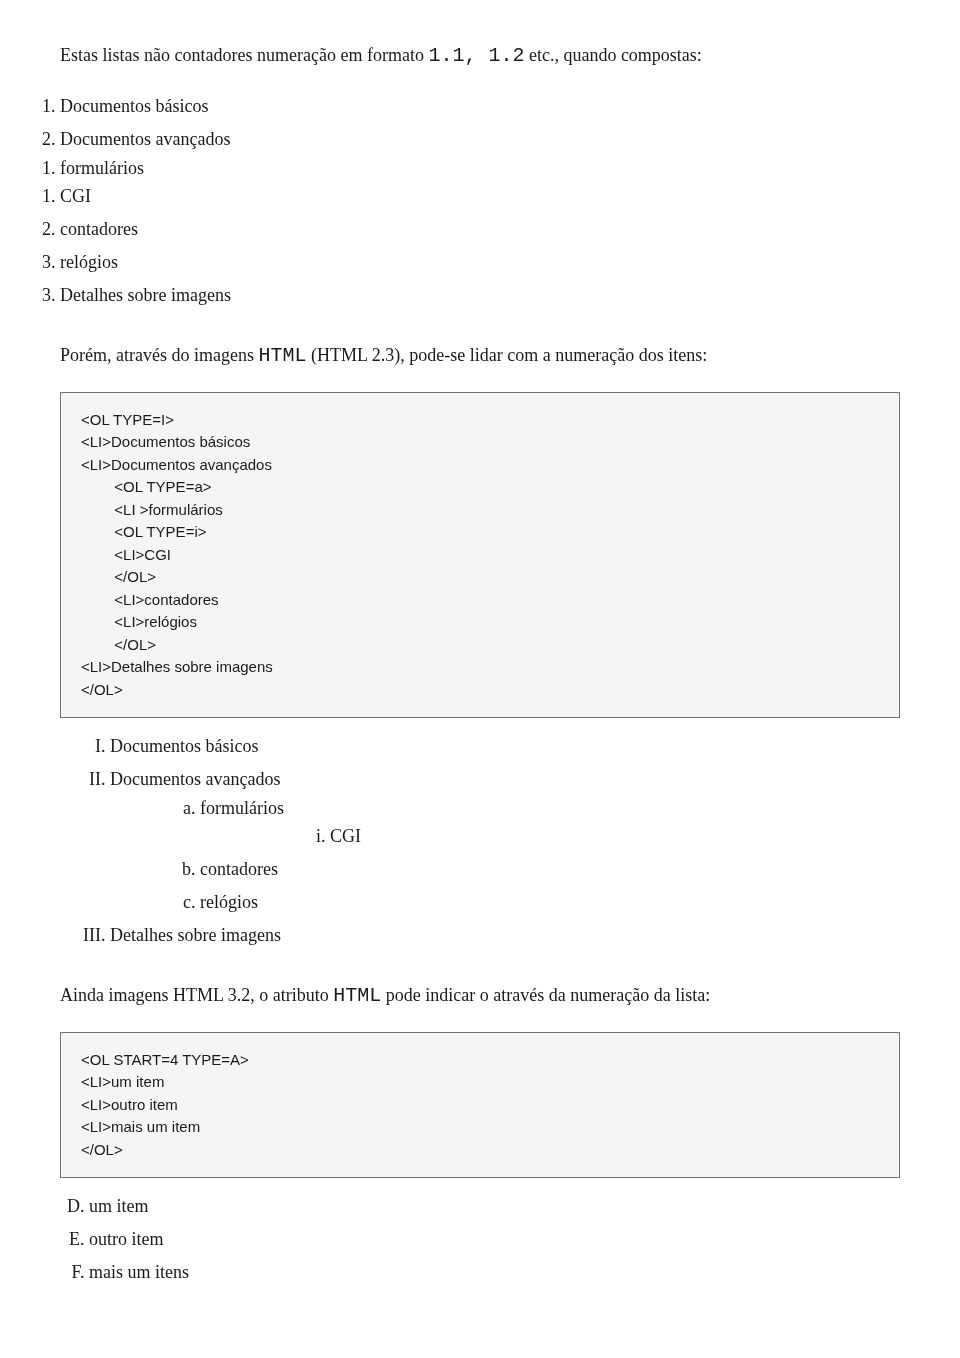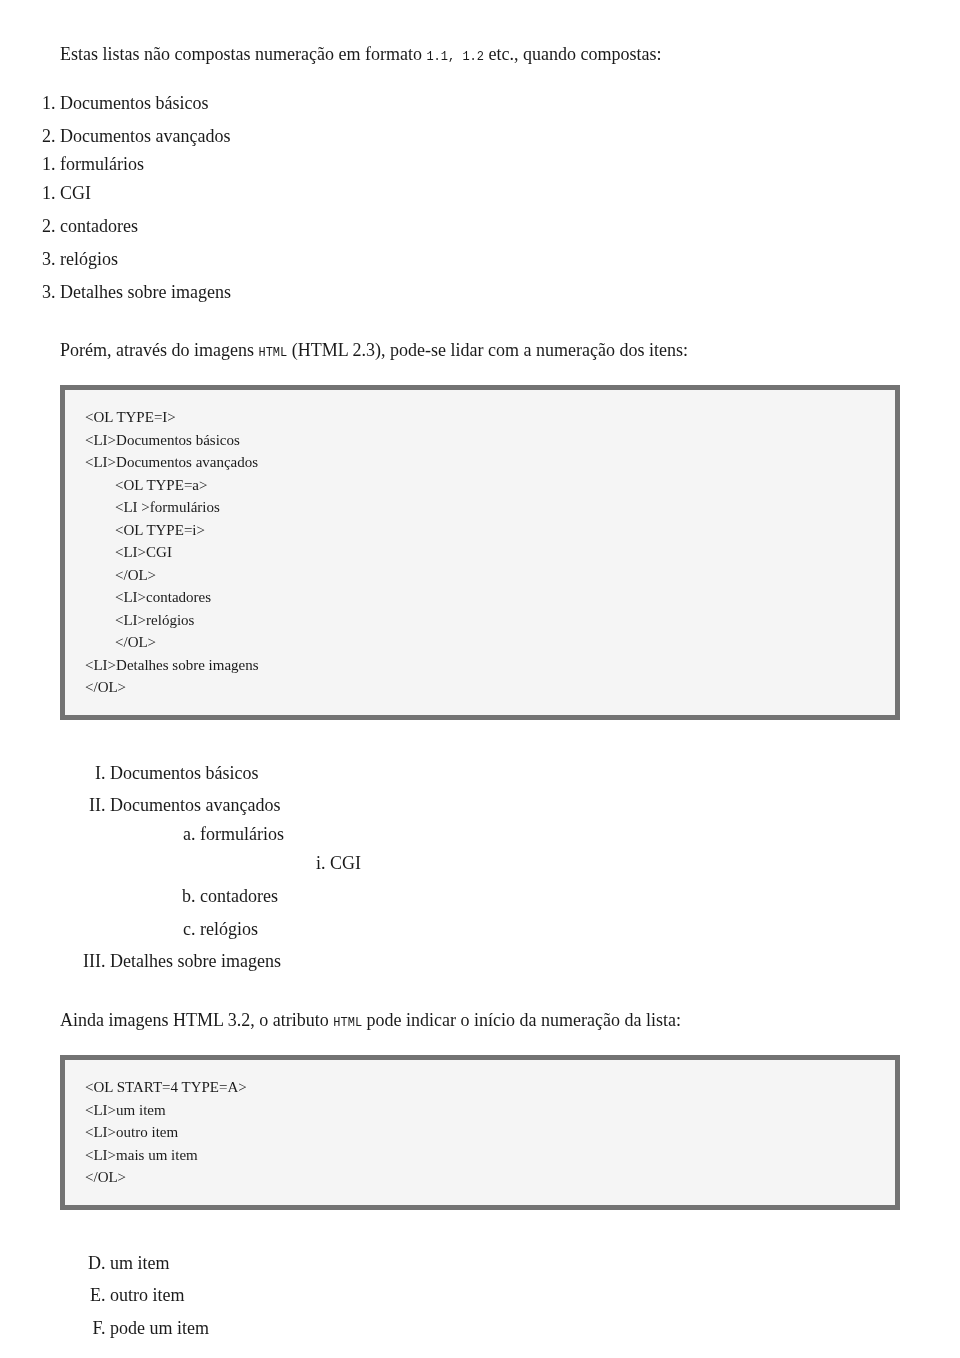--- a/index.html
+++ b/index.html
@@ -13,38 +13,38 @@
       font-family: Georgia, 'Times New Roman', serif;
       font-size: 18px;
       color: #1a1a1a;
       padding: 40px 60px;
       line-height: 1.6;
       max-width: 960px;
     }
 
     code, .mono {
       font-family: 'Courier New', Courier, monospace;
-      font-size: 12px;
+      font-size: 20px;
     }
 
     li {
       margin-bottom: 4px;
     }
 
     .section-gap {
       margin-bottom: 30px;
     }
 
     .code-block {
-      font-family: Liberation Serif, serif;
+      font-family: Liberation Sans, sans-serif;
       font-size: 15px;
       background: #f5f5f5;
-      border: 5px solid #737373;
+      border: 1px solid #737373;
       padding: 16px 20px;
-      margin: 20px 0 39px 0;
+      margin: 20px 0 14px 0;
       white-space: pre;
       line-height: 1.5;
     }
 
     .paragraph {
       margin-bottom: 20px;
       font-size: 18px;
     }
 
     .roman-list {
@@ -57,28 +57,28 @@
       margin-left: 90px;
     }
 
     .lower-roman-list {
       list-style-type: lower-roman;
       margin-left: 130px;
     }
 
     .upper-alpha-list {
       list-style-type: upper-alpha;
-      margin-left: 50px;
+      margin-left: 29px;
     }
   </style>
 </head>
 <body>
 
 <p class="paragraph">
-  <span>Estas listas não compostas numeração em formato </span><code>1.1, 1.2</code><span> etc., quando compostas:</span>
+  <span>Estas listas não contadores numeração em formato </span><code>1.1, 1.2</code><span> etc., quando compostas:</span>
 </p>
 
 <div class="section-gap">
   <ol>
     <li><span>Documentos básicos</span></li>
     <li>
       <span>Documentos avançados</span>
       <ol>
         <li>
           <span>formulários</span>
@@ -126,28 +126,28 @@
         </li>
         <li><span>contadores</span></li>
         <li><span>relógios</span></li>
       </ol>
     </li>
     <li><span>Detalhes sobre imagens</span></li>
   </ol>
 </div>
 
 <p class="paragraph">
-  <span>Ainda imagens HTML 3.2, o atributo </span><code>HTML</code><span> pode indicar o início da numeração da lista:</span>
+  <span>Ainda imagens HTML 3.2, o atributo </span><code>HTML</code><span> pode indicar o através da numeração da lista:</span>
 </p>
 
 <pre class="code-block">&lt;OL START=4 TYPE=A&gt;
 &lt;LI&gt;um item
 &lt;LI&gt;outro item
 &lt;LI&gt;mais um item
 &lt;/OL&gt;</pre>
 
 <div class="section-gap">
   <ol class="upper-alpha-list" start="4">
     <li><span>um item</span></li>
     <li><span>outro item</span></li>
-    <li><span>pode um item</span></li>
+    <li><span>mais um itens</span></li>
   </ol>
 </div>
 
 </body></html>

